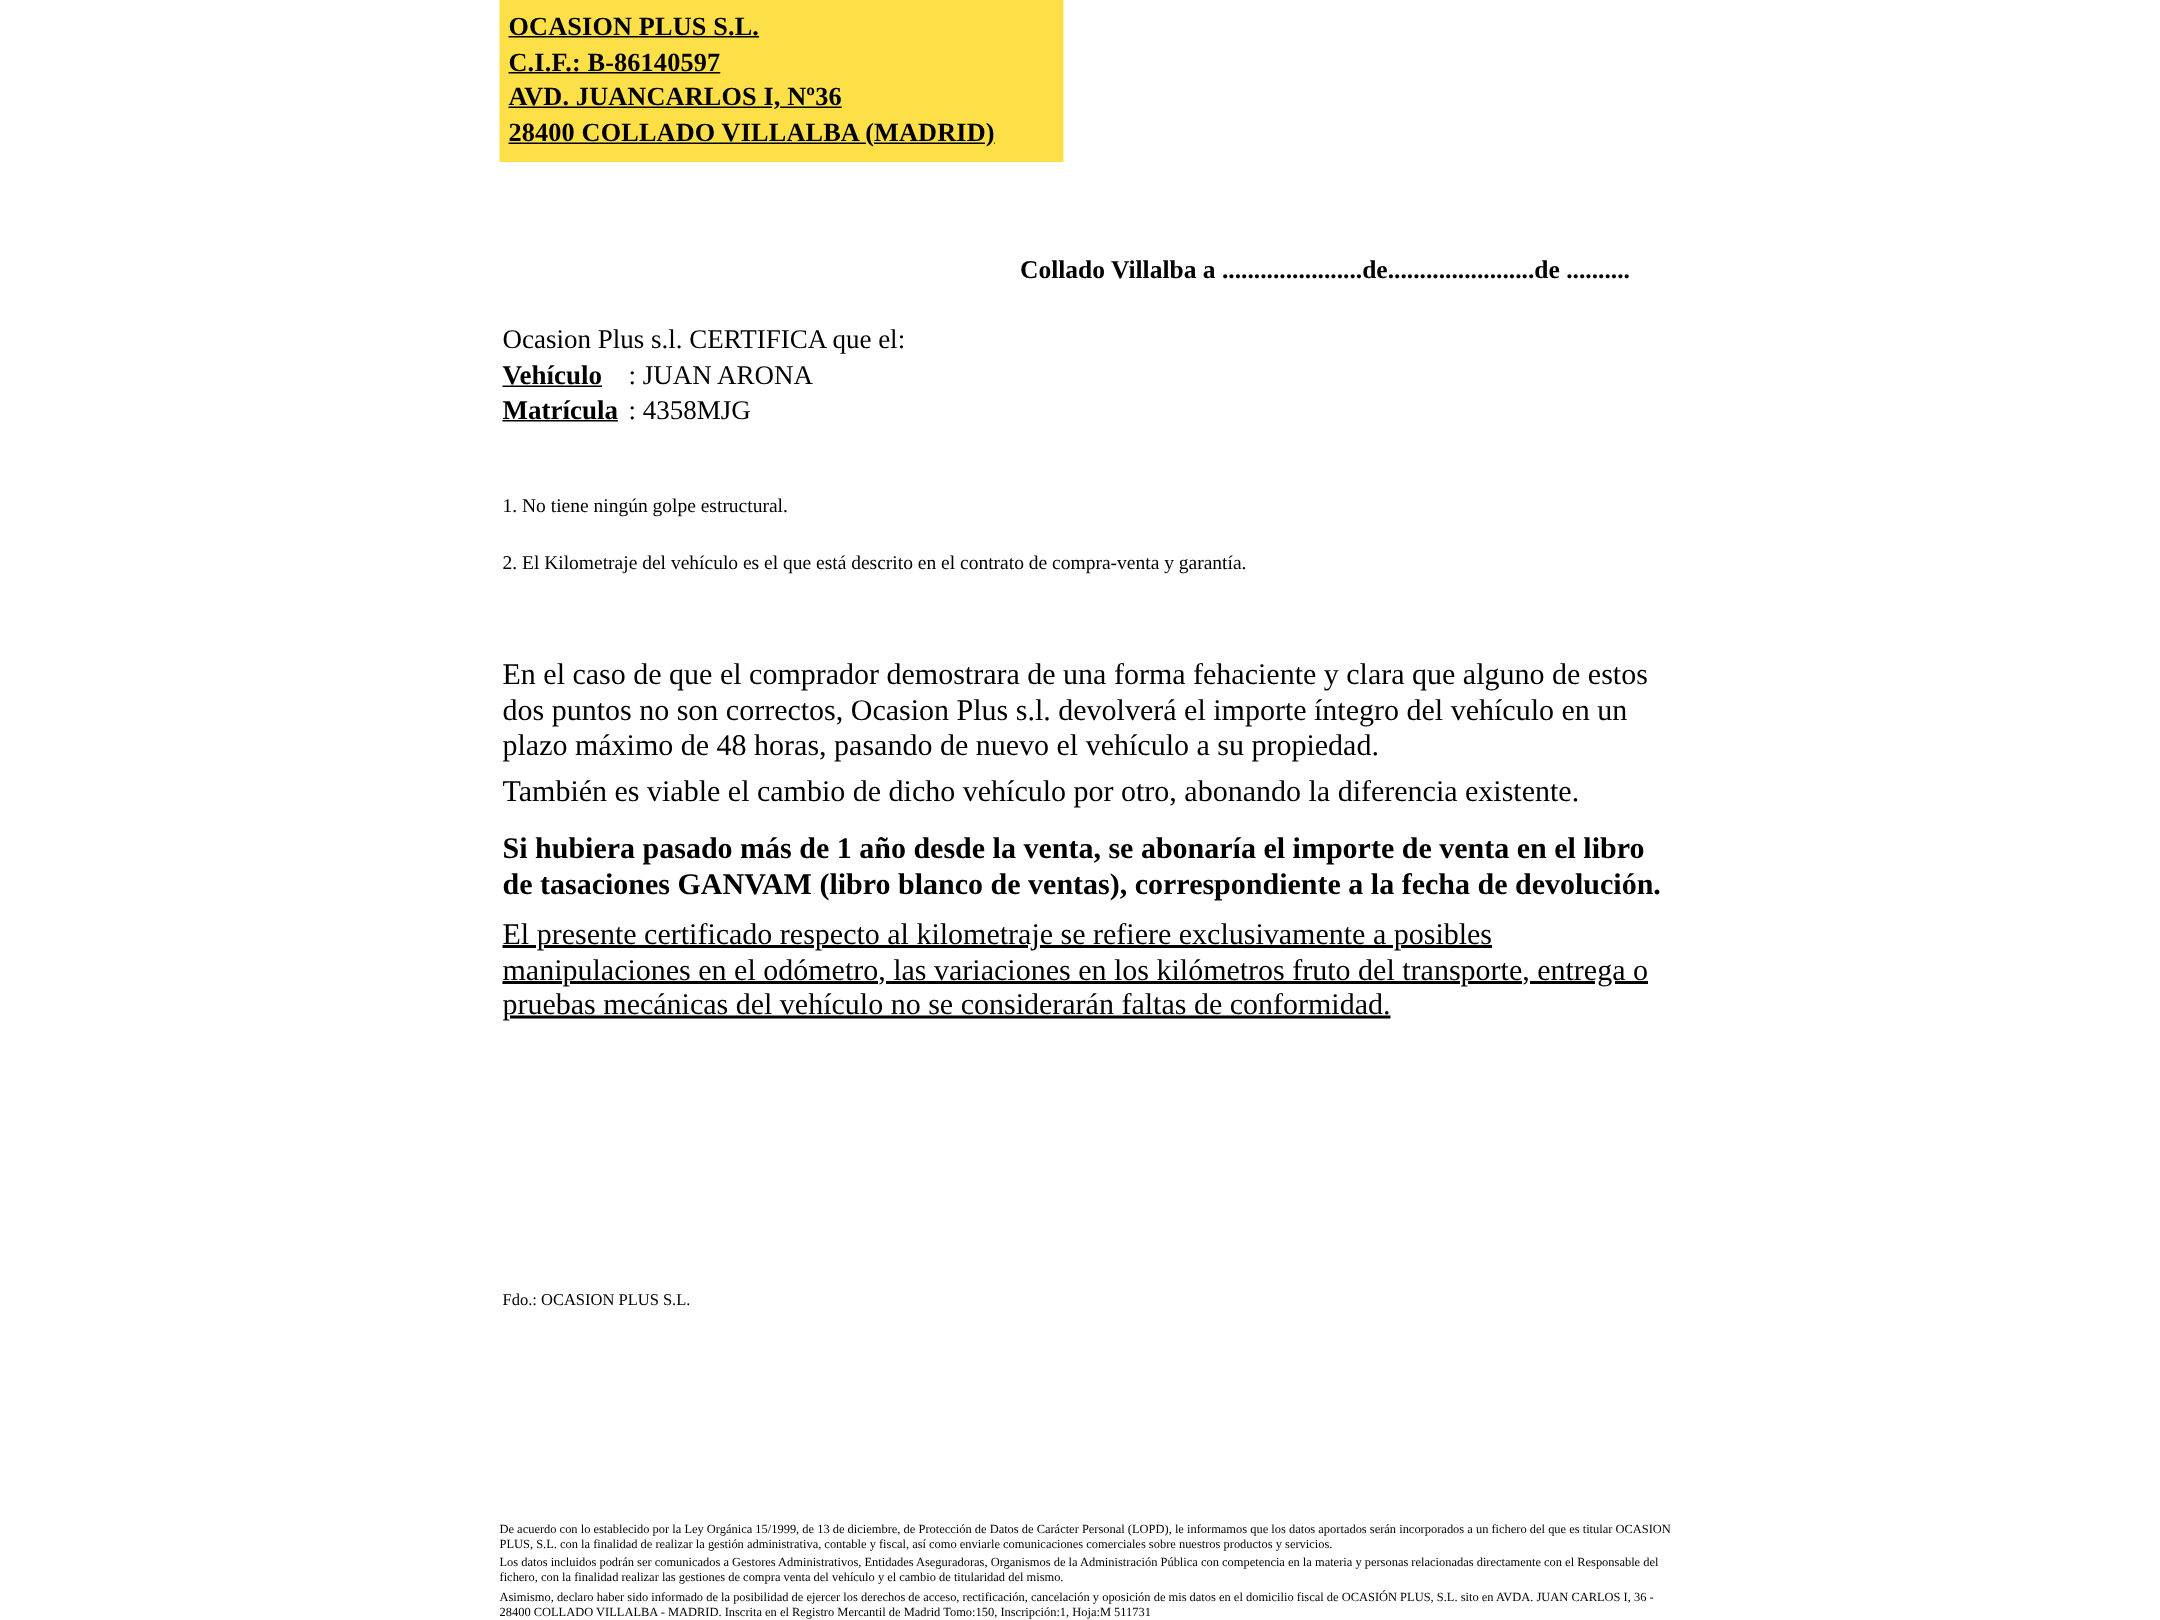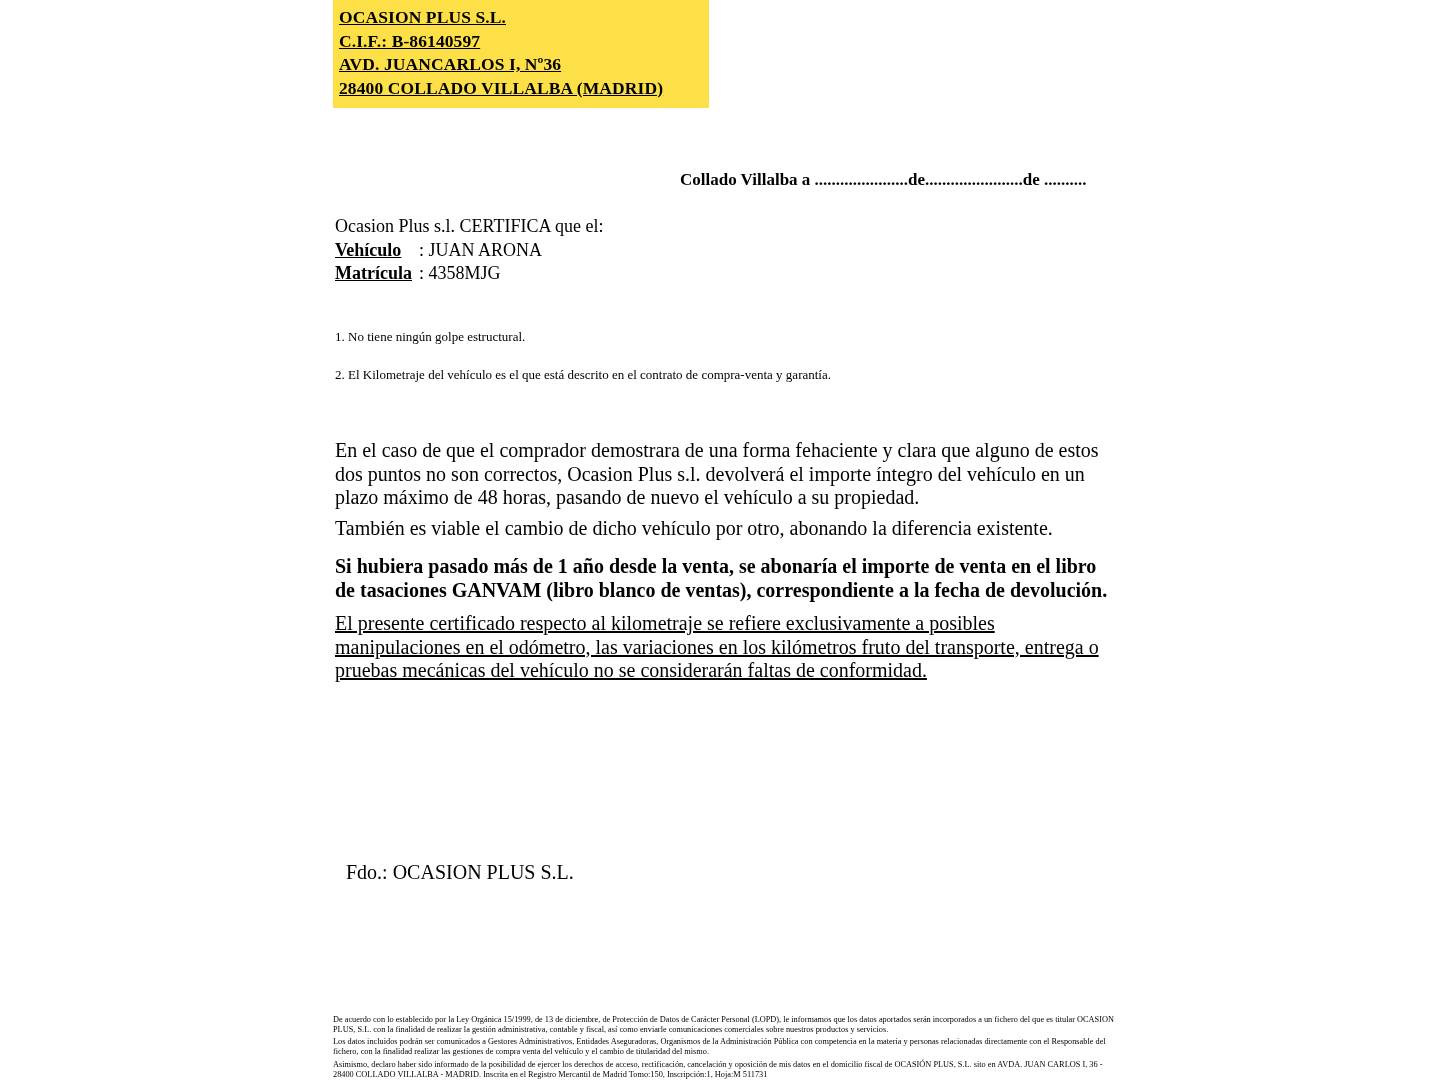--- a/index.html
+++ b/index.html
@@ -92,23 +92,23 @@
     text-align: left;
   }
   .para-1 { top: 439px; }
   .para-2 { top: 517px; }
   .para-3 { top: 555px; width: 780px; font-weight: bold; }
   .para-4 { top: 612px; width: 775px; text-decoration: underline; }
 
   
   .signature {
     position: absolute;
-    left: 346px;
+    left: 335px;
     top: 861px;
-    font-size: 20px;
+    font-size: 11px;
     white-space: nowrap;
   }
 
   
   .legal {
     position: absolute;
     left: 333px;
     top: 1015px;
     width: 790px;
     font-size: 8.3px;

